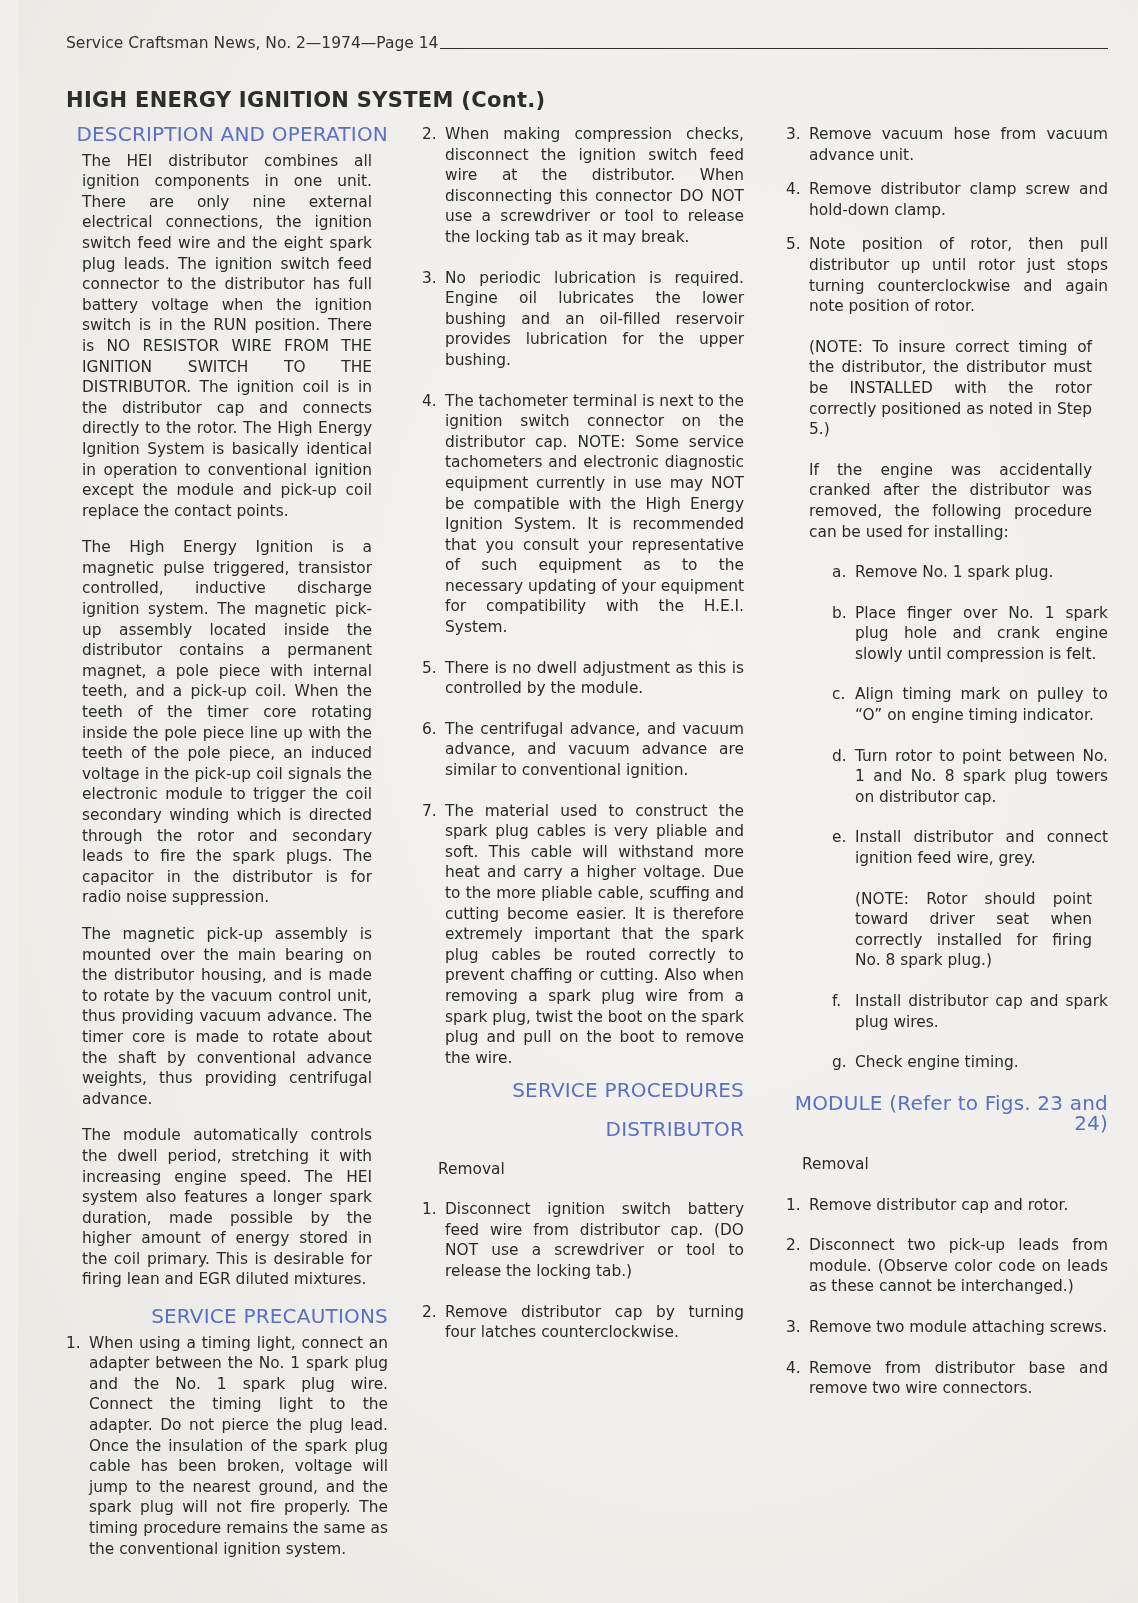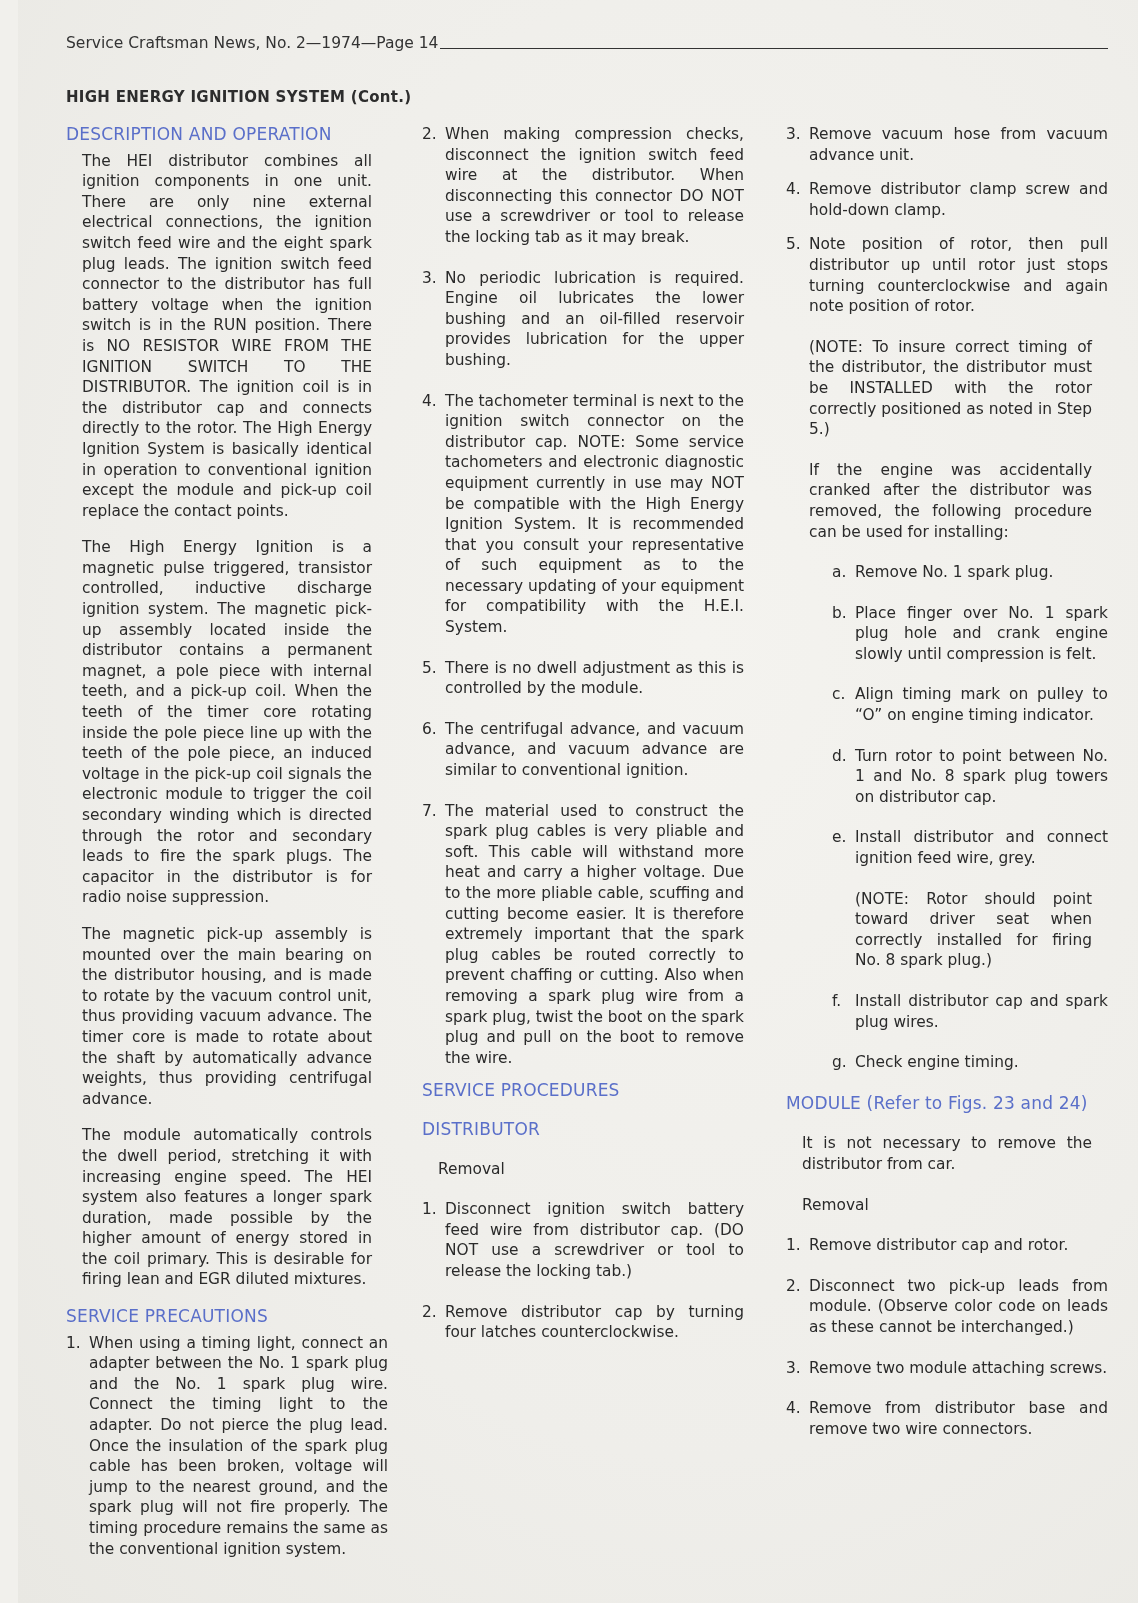--- a/index.html
+++ b/index.html
@@ -18,32 +18,32 @@
     .running-head {
       position: absolute; left: 48px; top: 34px; width: 1042px;
       display: flex; align-items: flex-end;
       font-size: 15.5px; color: #333;
     }
     .running-head .rule {
       flex: 1; border-bottom: 1.6px solid #333; margin-left: 2px; margin-bottom: 3px;
     }
     .main-title {
       position: absolute; left: 48px; top: 88px;
-      font-size: 15px; font-weight: bold; letter-spacing: 0.3px; color: #2d2d2d;
+      font-size: 21px; font-weight: bold; letter-spacing: 0.3px; color: #2d2d2d;
     }
     .col {
       position: absolute; top: 124px; width: 322px;
       font-size: 15.4px; line-height: 20.6px; text-align: justify;
     }
     .col1 { left: 48px; width: 322px; }
     .col2 { left: 404px; width: 322px; }
     .col3 { left: 768px; width: 322px; }
     .sec-head {
-      color: #5a6fc9; font-size: 17px; letter-spacing: 0.2px;
-      text-align: left;
+      color: #5a6fc9; font-size: 20px; letter-spacing: 0.2px;
+      text-align: right;
     }
     p { margin: 16px; }
     .gap-s { margin-top: 6px; }
     .gap-m { margin-top: 20px; }
     .item { display: flex; }
     .item .num { width: 23px; flex: none; }
     .item .txt { flex: 1; text-align: justify; }
     .subitem { display: flex; margin-left: 46px; }
     .subitem .num { width: 23px; flex: none; }
     .subitem .txt { flex: 1; text-align: justify; }
@@ -63,21 +63,21 @@
     <span>Service Craftsman News, No. 2—1974—Page 14</span>
     <span class="rule"></span>
   </div>
 
   <div class="main-title">HIGH ENERGY IGNITION SYSTEM (Cont.)</div>
 
   <div class="col col1">
     <div class="sec-head">DESCRIPTION AND OPERATION</div>
     <p class="gap-s">The HEI distributor combines all ignition components in one unit. There are only nine external electrical connections, the ignition switch feed wire and the eight spark plug leads. The ignition switch feed connector to the distributor has full battery voltage when the ignition switch is in the RUN position. There is NO RESISTOR WIRE FROM THE IGNITION SWITCH TO THE DISTRIBUTOR. The ignition coil is in the distributor cap and connects directly to the rotor. The High Energy Ignition System is basically identical in operation to conventional ignition except the module and pick-up coil replace the contact points.</p>
     <p class="gap-s">The High Energy Ignition is a magnetic pulse triggered, transistor controlled, inductive discharge ignition system. The magnetic pick-up assembly located inside the distributor contains a permanent magnet, a pole piece with internal teeth, and a pick-up coil. When the teeth of the timer core rotating inside the pole piece line up with the teeth of the pole piece, an induced voltage in the pick-up coil signals the electronic module to trigger the coil secondary winding which is directed through the rotor and secondary leads to fire the spark plugs. The capacitor in the distributor is for radio noise suppression.</p>
-    <p class="gap-s" style="margin-top:12px">The magnetic pick-up assembly is mounted over the main bearing on the distributor housing, and is made to rotate by the vacuum control unit, thus providing vacuum advance. The timer core is made to rotate about the shaft by automatically advance weights, thus providing centrifugal advance.</p>
+    <p class="gap-s" style="margin-top:12px">The magnetic pick-up assembly is mounted over the main bearing on the distributor housing, and is made to rotate by the vacuum control unit, thus providing vacuum advance. The timer core is made to rotate about the shaft by conventional advance weights, thus providing centrifugal advance.</p>
     <p class="gap-s" style="margin-top:8px">The module automatically controls the dwell period, stretching it with increasing engine speed. The HEI system also features a longer spark duration, made possible by the higher amount of energy stored in the coil primary. This is desirable for firing lean and EGR diluted mixtures.</p>
     <div class="sec-head" style="margin-top:16px">SERVICE PRECAUTIONS</div>
     <div class="item" style="margin-top:6px">
       <span class="num">1.</span>
       <span class="txt">When using a timing light, connect an adapter between the No. 1 spark plug and the No. 1 spark plug wire. Connect the timing light to the adapter. Do not pierce the plug lead. Once the insulation of the spark plug cable has been broken, voltage will jump to the nearest ground, and the spark plug will not fire properly. The timing procedure remains the same as the conventional ignition system.</span>
     </div>
   </div>
 
   <div class="col col2">
     <div class="item">
@@ -157,21 +157,20 @@
     <div class="subitem gap-m">
       <span class="num">f.</span>
       <span class="txt">Install distributor cap and spark plug wires.</span>
     </div>
     <div class="subitem gap-m">
       <span class="num">g.</span>
       <span class="txt">Check engine timing.</span>
     </div>
 
     <div class="sec-head" style="margin-top:20px">MODULE (Refer to Figs. 23 and 24)</div>
-    <p class="gap-m">It is not necessary to remove the distributor from car.</p>
     <p class="gap-m">Removal</p>
     <div class="item gap-m">
       <span class="num">1.</span>
       <span class="txt">Remove distributor cap and rotor.</span>
     </div>
     <div class="item gap-m">
       <span class="num">2.</span>
       <span class="txt">Disconnect two pick-up leads from module. (Observe color code on leads as these cannot be interchanged.)</span>
     </div>
     <div class="item gap-m">

